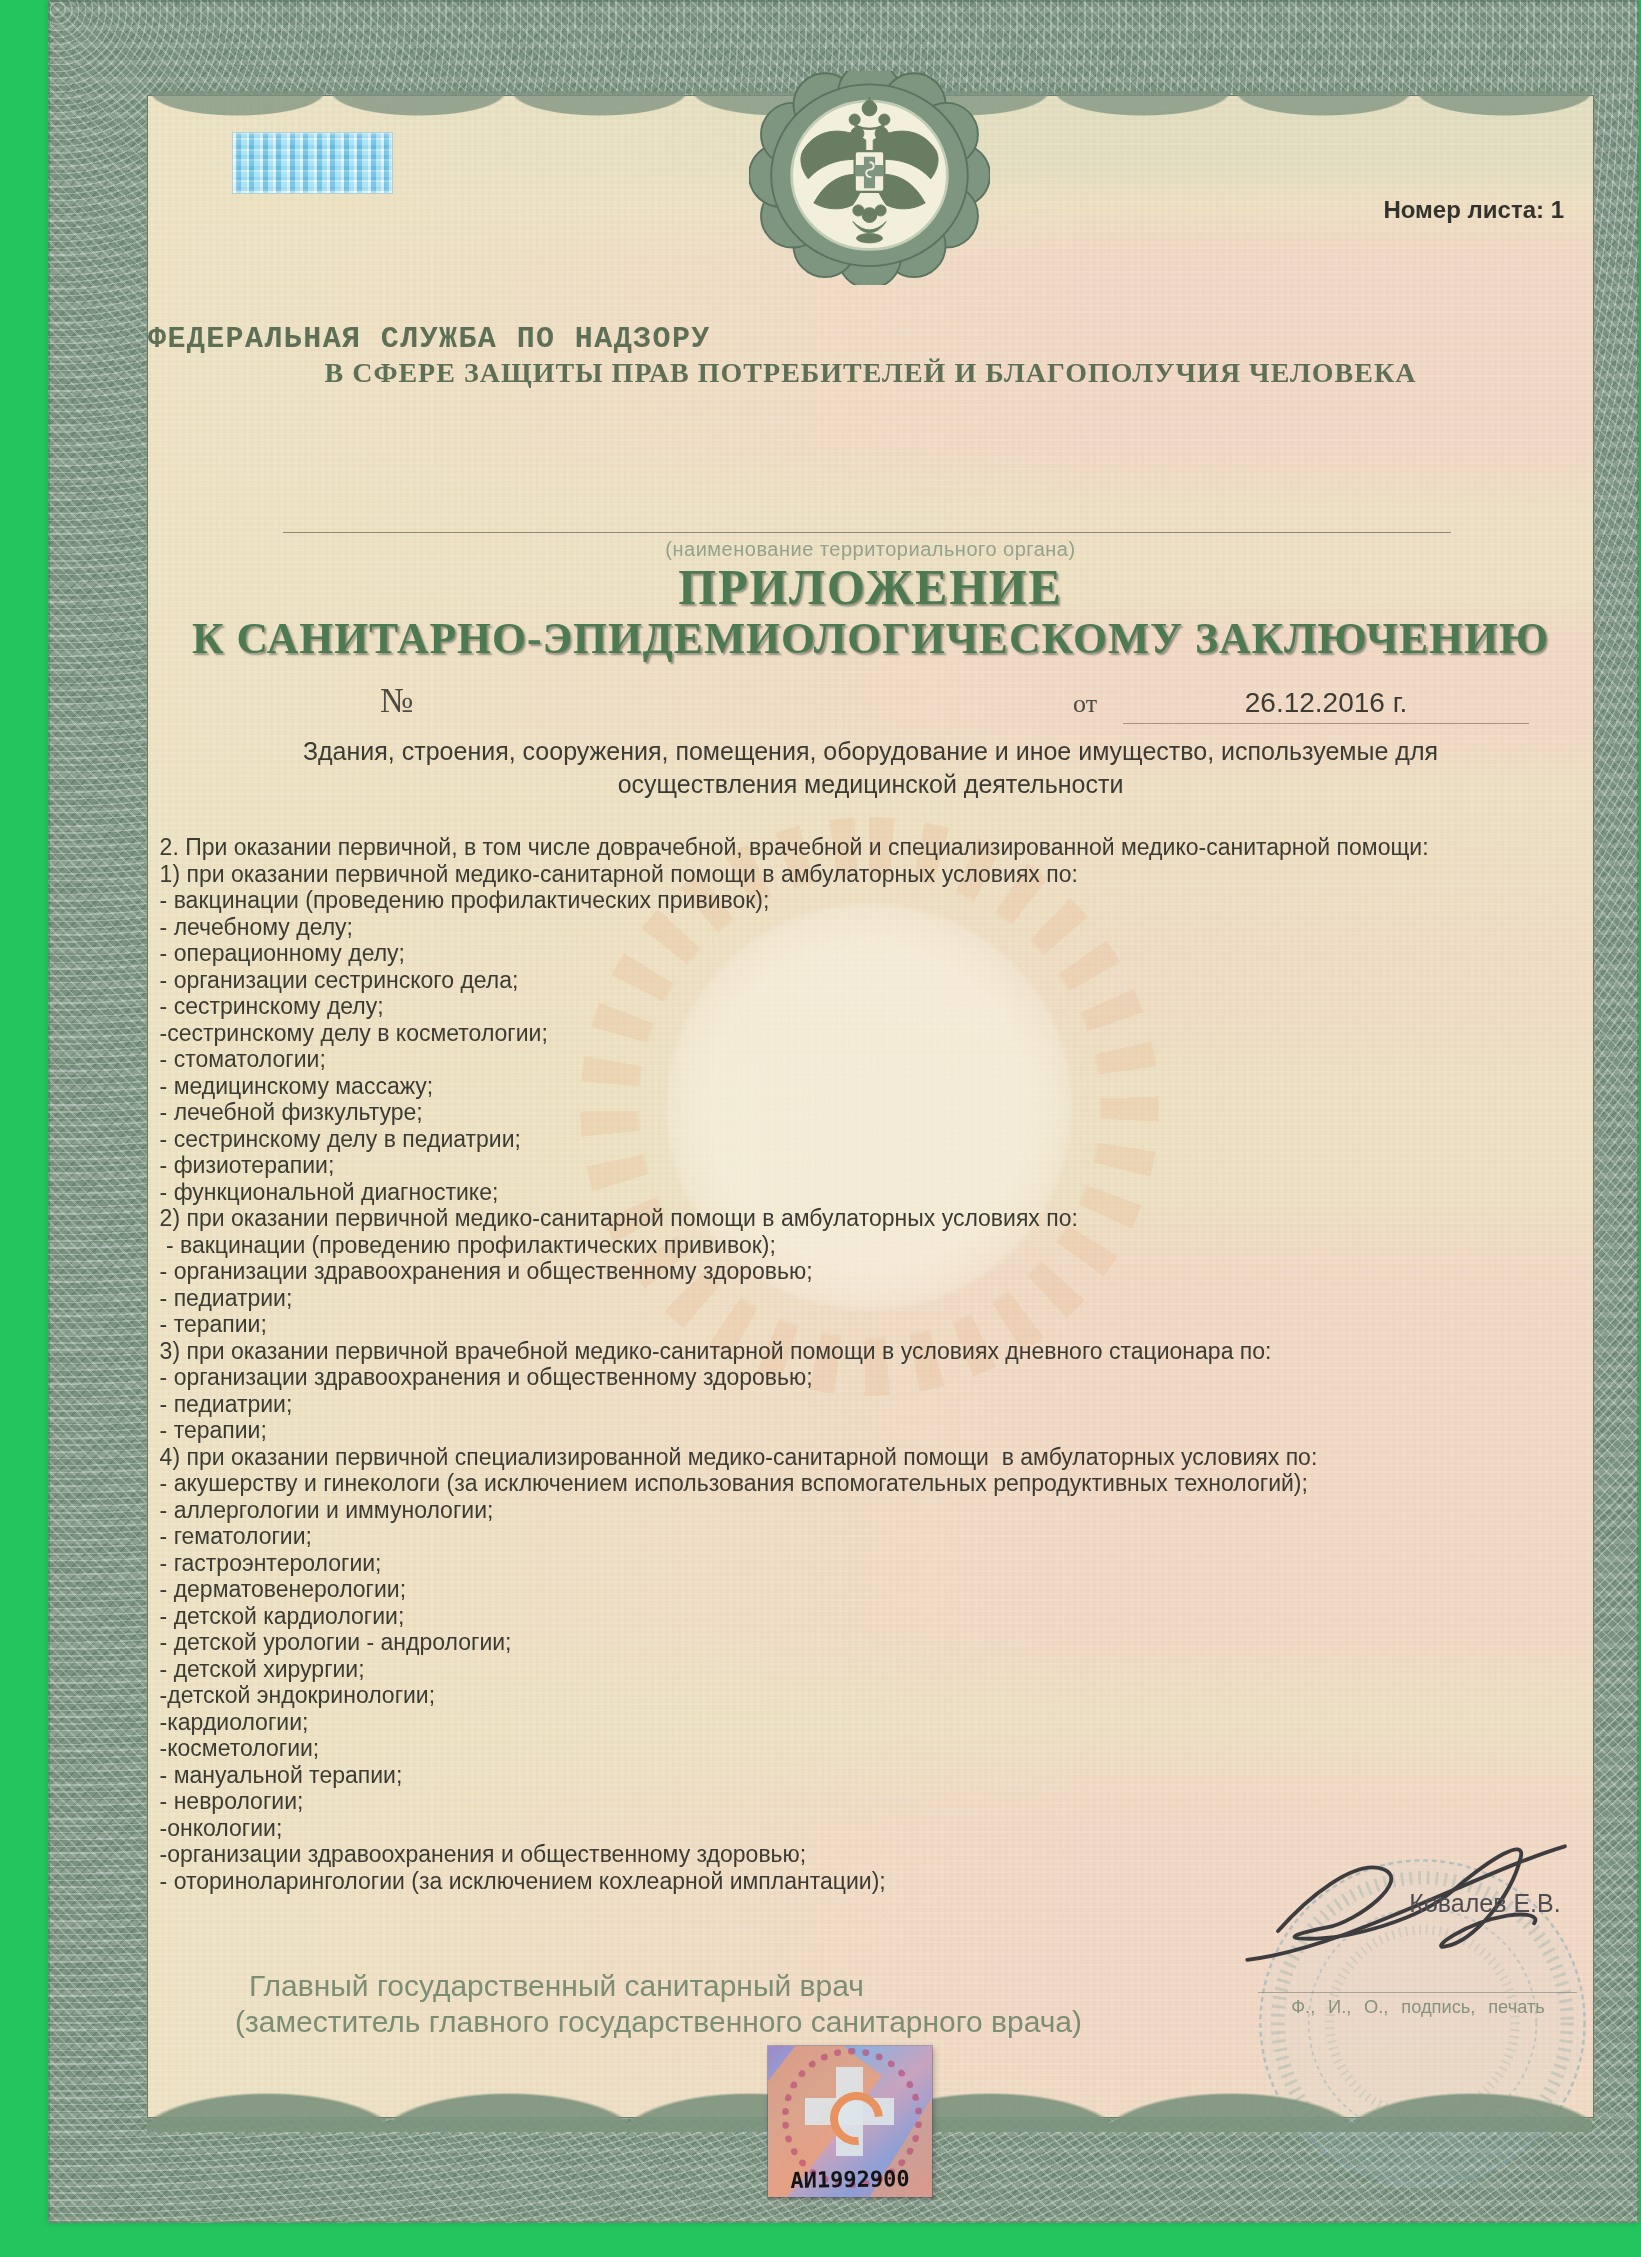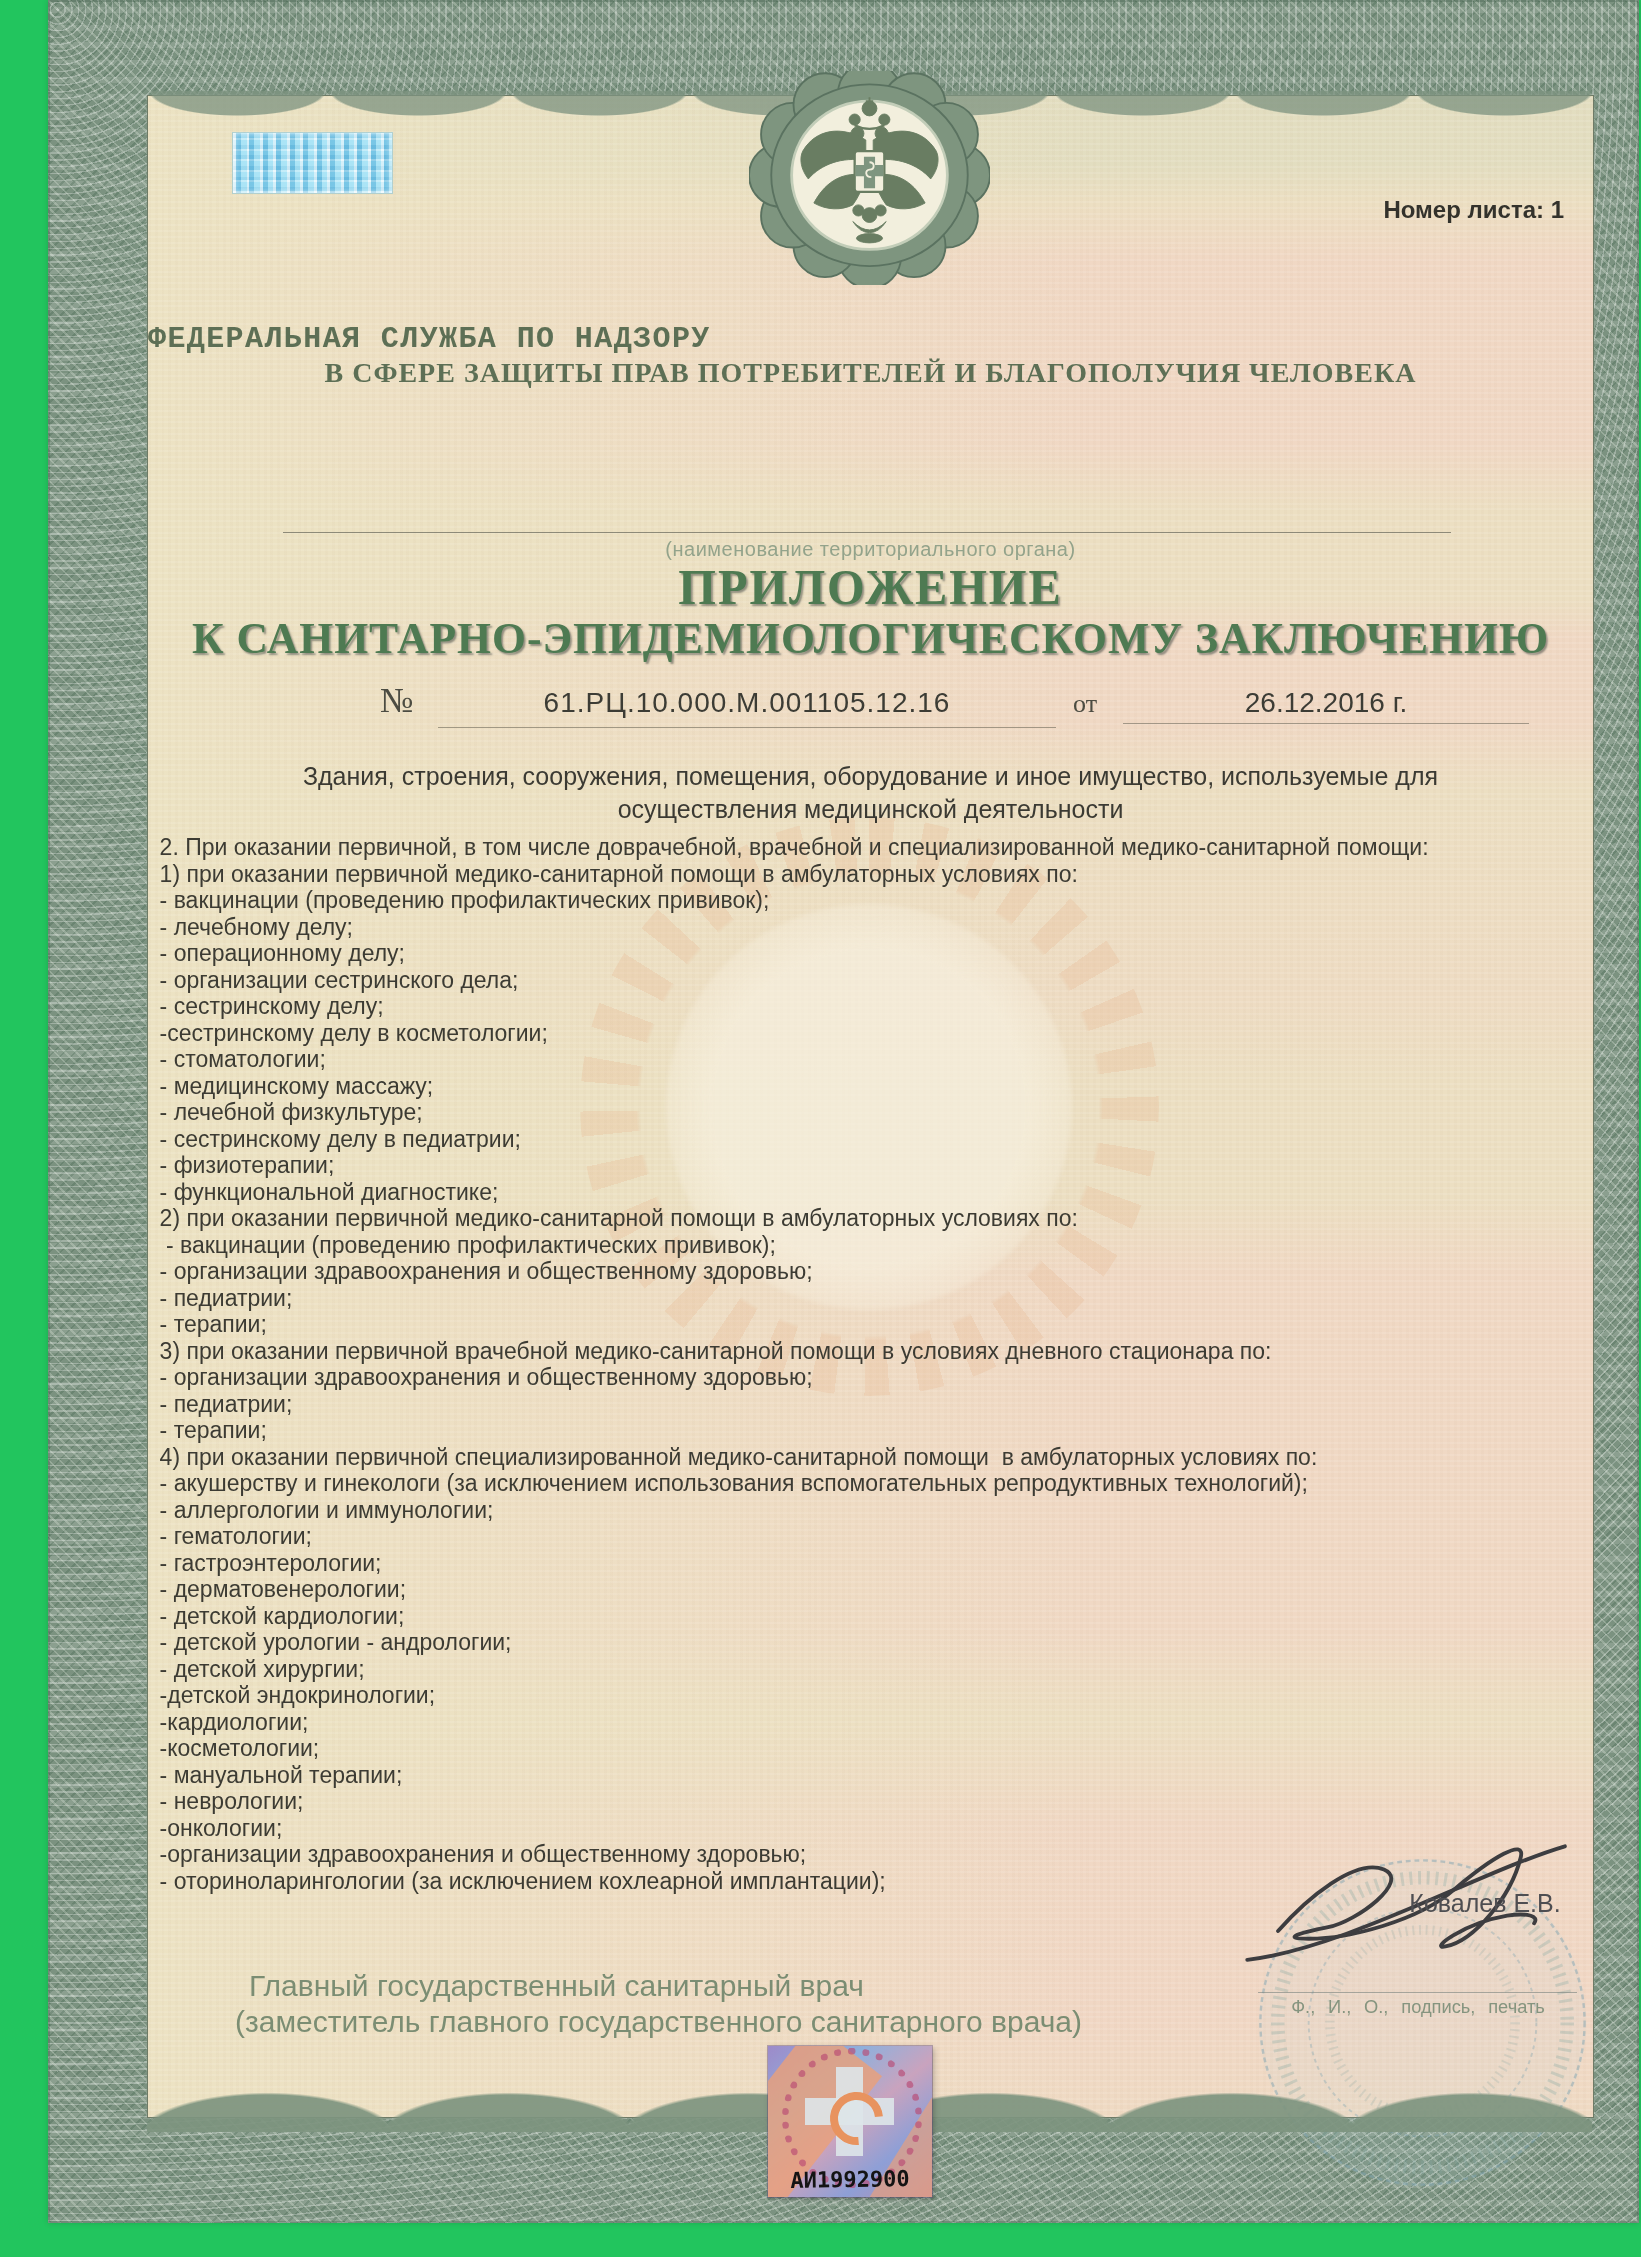--- a/index.html
+++ b/index.html
@@ -71,21 +71,21 @@
       font-family:"Liberation Serif",serif;font-weight:bold;font-size:45px;letter-spacing:1px;color:#4e7a52;
       text-shadow:1.9px 1.9px 1.9px rgba(70,75,70,.55);transform:scaleX(.97);}
   .no-sign{position:absolute;top:585px;left:232px;z-index:3;
       font-family:"Liberation Serif",serif;font-size:35px;color:#4c4c42;}
   .cert-number{position:absolute;top:591px;left:290px;width:618px;text-align:center;z-index:3;
       font-size:28px;letter-spacing:1px;color:#3c3c35;border-bottom:1.9px solid rgba(110,105,90,.6);padding-bottom:7.7px;}
   .from-label{position:absolute;top:593px;left:925px;z-index:3;
       font-family:"Liberation Serif",serif;font-size:26px;color:#4c4c42;}
   .cert-date{position:absolute;top:591px;left:975px;width:406px;text-align:center;z-index:3;
       font-size:28px;color:#3c3c35;border-bottom:1.9px solid rgba(110,105,90,.6);padding-bottom:4px;}
-  .subject{position:absolute;top:664px;left:95px;width:1255px;text-align:center;z-index:3;
+  .subject{position:absolute;top:639px;left:95px;width:1255px;text-align:center;z-index:3;
       font-size:25px;line-height:33px;color:#3b3a33;}
   .services{position:absolute;top:738px;left:11.6px;width:1381px;z-index:3;}
   .line{font-size:23px;line-height:26.5px;color:#3c3b33;white-space:pre-wrap;}
   .f1{position:absolute;top:1873px;left:101px;z-index:3;font-size:30px;color:#7b8d73;}
   .f2{position:absolute;top:1909px;left:87px;z-index:3;font-size:30px;color:#7b8d73;}
   
   .seal{position:absolute;left:1096px;top:1748px;width:357px;height:357px;z-index:2;}
   .signature{position:absolute;left:1091px;top:1733px;width:338px;height:154px;z-index:4;}
   .sig-line{position:absolute;left:1110px;top:1896px;width:319px;border-top:1.4px solid rgba(120,130,125,.6);z-index:3;}
   .signer-name{position:absolute;left:1202px;top:1793px;width:270px;text-align:center;z-index:4;
@@ -171,21 +171,20 @@
 
       <div class="h1">ФЕДЕРАЛЬНАЯ СЛУЖБА ПО НАДЗОРУ</div>
       <div class="h2">В СФЕРЕ ЗАЩИТЫ ПРАВ ПОТРЕБИТЕЛЕЙ И БЛАГОПОЛУЧИЯ  ЧЕЛОВЕКА</div>
       <div class="org-rule"></div>
       <div class="org-caption">(наименование территориального органа)</div>
 
       <div class="t1">ПРИЛОЖЕНИЕ</div>
       <div class="t2">К САНИТАРНО-ЭПИДЕМИОЛОГИЧЕСКОМУ ЗАКЛЮЧЕНИЮ</div>
 
       <div class="no-sign">№</div>
-      <div class="cert-number">61.РЦ.10.000.М.001105.12.16</div>
       <div class="from-label">от</div>
       <div class="cert-date">26.12.2016 г.</div>
 
       <div class="subject">Здания, строения, сооружения, помещения, оборудование и иное имущество, используемые для осуществления медицинской деятельности</div>
 
       <div class="services">
           <div class="line">2. При оказании первичной, в том числе доврачебной, врачебной и специализированной медико-санитарной помощи:</div>
           <div class="line">1) при оказании первичной медико-санитарной помощи в амбулаторных условиях по:</div>
           <div class="line">- вакцинации (проведению профилактических прививок);</div>
           <div class="line">- лечебному делу;</div>

